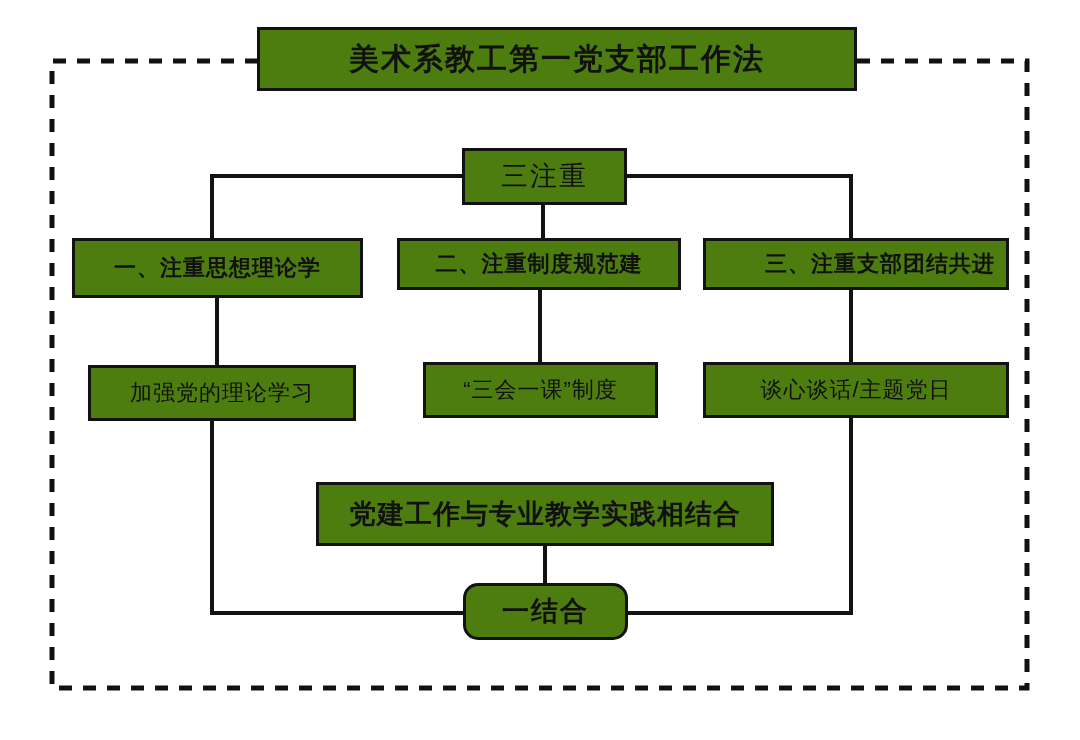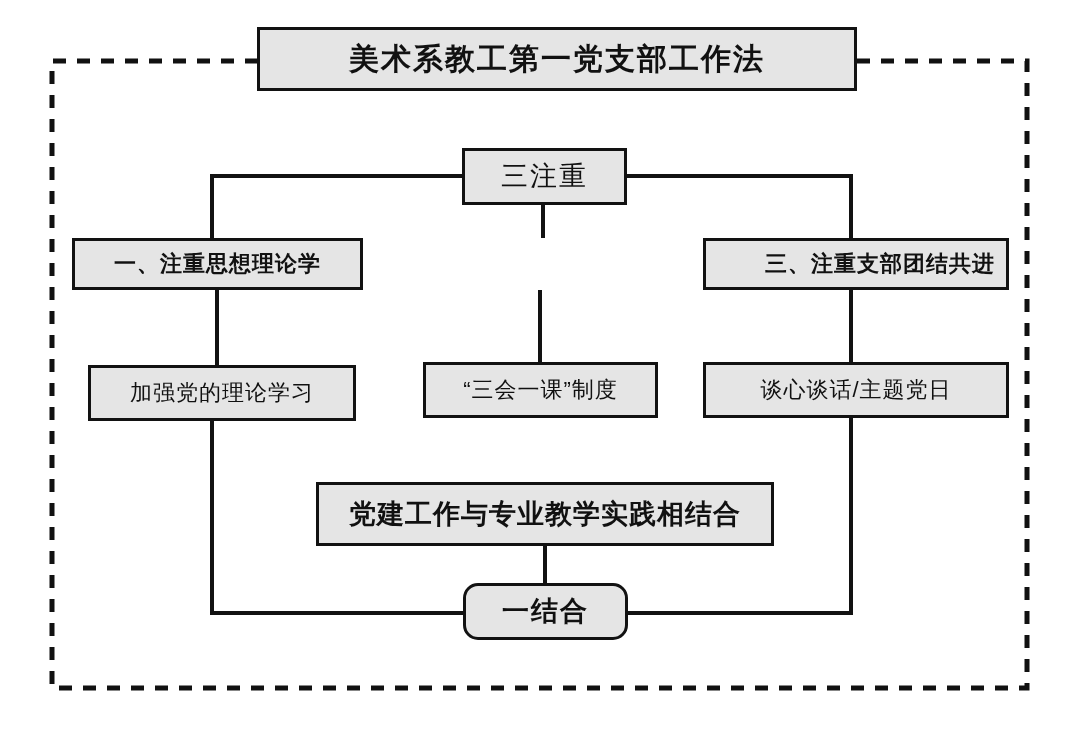--- a/index.html
+++ b/index.html
@@ -20,21 +20,21 @@
   #wires {
     position: absolute;
     left: 0;
     top: 0;
     width: 1080px;
     height: 740px;
   }
   .node {
     position: absolute;
     box-sizing: border-box;
-    background: #e5e5e5;
+    background: #4d7c0f;
     border: 3px solid #121212;
     display: flex;
     align-items: center;
     justify-content: center;
     color: #111111;
     line-height: 1.05;
     white-space: nowrap;
     z-index: 5;
   }
   .node .node-label {
@@ -61,21 +61,21 @@
   }
   .n-hub .node-label {
     font-size: 27px;
     font-weight: normal;
     letter-spacing: 2px;
   }
   .n-p1 {
     left: 72px;
     top: 238px;
     width: 291px;
-    height: 52px;
+    height: 60px;
   }
   .n-p2 {
     left: 397px;
     top: 238px;
     width: 284px;
     height: 52px;
   }
   .n-p3 {
     left: 703px;
     top: 238px;
@@ -175,20 +175,23 @@
   </div>
 
   <div class="node n-hub">
     <span class="node-label">三注重</span>
   </div>
 
   <div class="node n-p1">
     <span class="node-label">一、注重思想理论学</span>
   </div>
 
+  <div class="node n-p2">
+    <span class="node-label">二、注重制度规范建</span>
+  </div>
 
   <div class="node n-p3">
     <span class="node-label">三、注重支部团结共进</span>
   </div>
 
   <div class="node n-s1">
     <span class="node-label">加强党的理论学习</span>
   </div>
 
   <div class="node n-s2">

